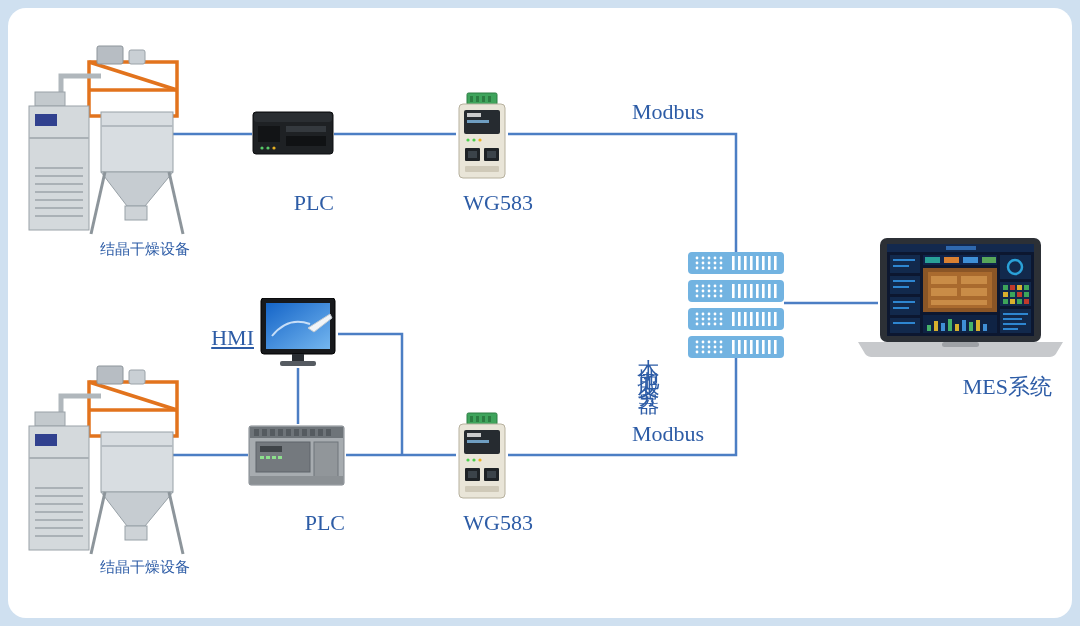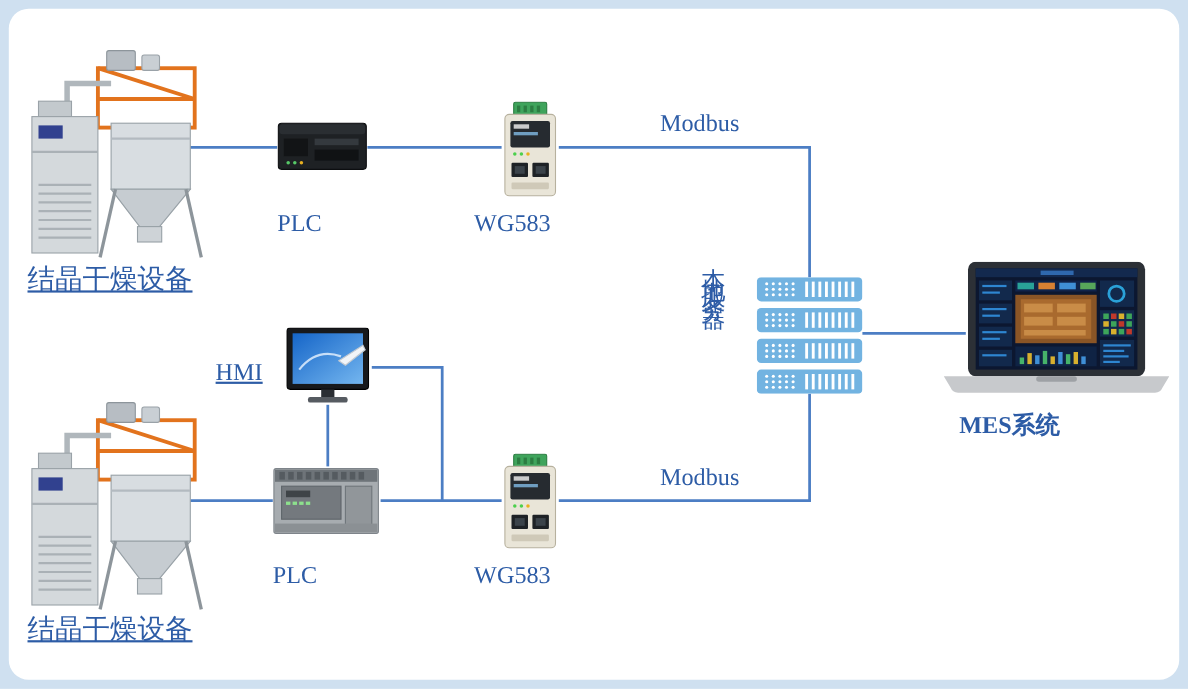--- a/index.html
+++ b/index.html
@@ -8,23 +8,23 @@
     background:#cfe0f0;
     font-family:"Liberation Serif","DejaVu Serif",serif;
   }
   .panel {
     position:absolute; inset:8px; background:#ffffff; border-radius:18px; z-index:0;
   }
   .wires { position:absolute; left:0; top:0; z-index:1; pointer-events:none; }
   .node { position:absolute; z-index:2; }
   .label {
     position:absolute; z-index:3; color:#2d5ca6; font-size:22px;
-    text-align:left; line-height:1.2; white-space:nowrap;
+    text-align:right; line-height:1.2; white-space:nowrap;
   }
-  .label-sm { font-size:25px;text-decoration:underline; }
+  .label-sm { font-size:15px; }
   .label-vert {
     writing-mode:vertical-rl; text-orientation:upright;
     letter-spacing:9px; white-space:normal;
   }
 </style>
 </head>
 <body>
 
 <div class="canvas">
   <div class="panel"></div>
@@ -337,14 +337,14 @@
       <g fill="#2e86d1">
         <rect x="145" y="75" width="25" height="2"></rect>
           <rect x="145" y="80" width="19" height="2"></rect>
         <rect x="145" y="85" width="23" height="2"></rect>
           <rect x="145" y="90" width="15" height="2"></rect>
       </g>
       <path d="M0 104 h205 l-6 10 a8 8 0 0 1 -7 5 H13 a8 8 0 0 1 -7 -5 z" fill="#c7c9cc"></path>
       <rect x="84" y="104" width="37" height="5" rx="2.5" fill="#9ea1a5"></rect>
     </svg>
   </div>
-  <div class="label" style="left:872px; top:374px; width:180px;font-weight:bold;">MES系统</div>
+  <div class="label" style="left:872px; top:374px; width:180px;">MES系统</div>
 </div>
 
 </body></html>

